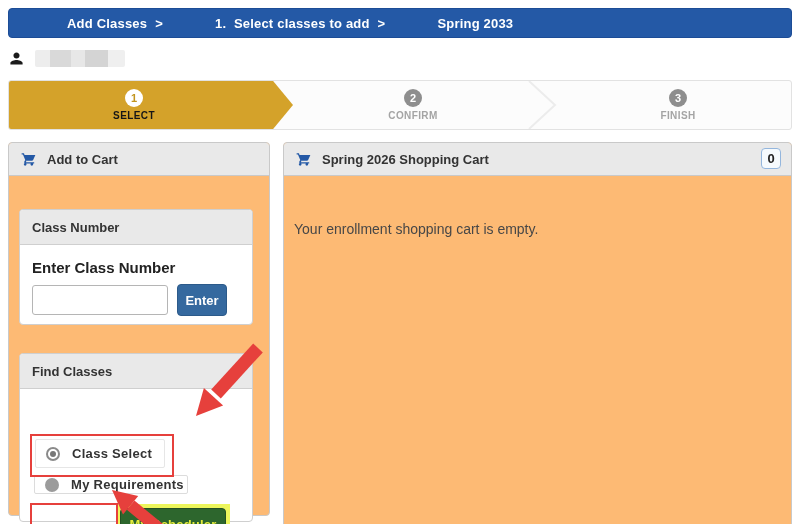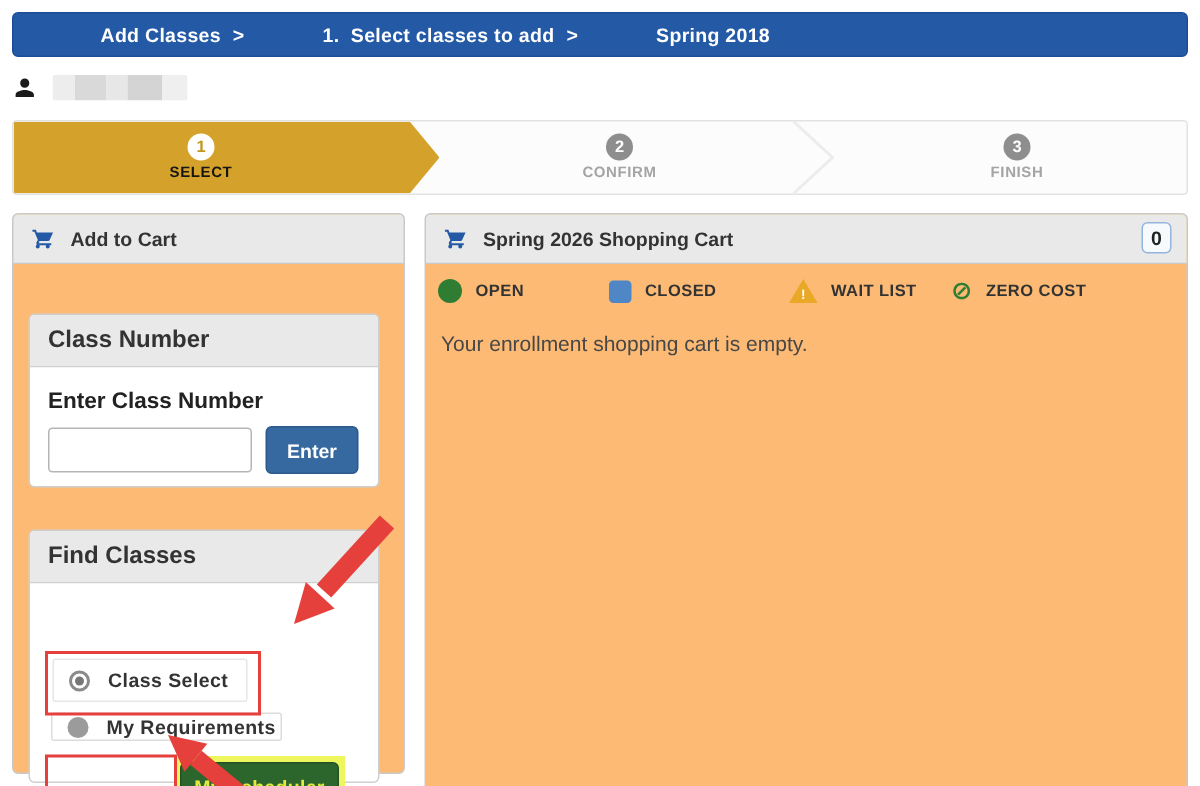--- a/index.html
+++ b/index.html
@@ -40,31 +40,31 @@
                 display:flex;align-items:center;padding-left:11px;gap:10px;}
   .panel-header .title{font-size:13px;font-weight:bold;color:#333;}
   .cart-svg{width:17px;height:16px;fill:#2459a6;flex:0 0 auto;}
 
   .left-panel{left:8px;top:142px;width:262px;height:374px;}
   .right-panel{left:283px;top:142px;width:509px;height:392px;}
 
   
   .subbox{position:absolute;left:10px;width:234px;background:#fff;border:1px solid #cfcfcf;border-radius:4px;box-sizing:border-box;}
   .subbox-header{height:34px;background:#e9e9e9;border-bottom:1px solid #cfcfcf;border-radius:3px 3px 0 0;
-                 display:flex;align-items:center;padding-left:12px;font-size:16px;font-weight:bold;color:#333;}
+                 display:flex;align-items:center;padding-left:12px;font-size:13px;font-weight:bold;color:#333;}
   .box-class-number{top:66px;height:116px;}
   .box-find-classes{top:194px;height:169px;margin-top:16px;}
 
   .cn-body{padding:10px 12px 0 12px;}
   .cn-label{font-size:15px;font-weight:bold;color:#222;margin:4px 0 8px 0;}
   .cn-row{display:flex;align-items:center;}
   .cn-input{width:122px;height:28px;border:1px solid #b5b5b5;border-radius:3px;font-size:13px;padding:0 6px;box-sizing:content-box;}
   .btn-blue{background:#35699f;color:#fff;font-weight:bold;font-size:13px;border:1px solid #2c5a8a;border-radius:4px;
             height:32px;display:flex;align-items:center;justify-content:center;cursor:pointer;font-family:"Liberation Sans",sans-serif;}
-  .cn-enter{margin-left:9px;width:62px;}
+  .cn-enter{margin-left:9px;width:50px;}
 
   .fc-body{position:relative;height:133px;}
   .opt-row{position:absolute;background:#fff;border:1px solid #dcdcdc;border-radius:2px;display:flex;align-items:center;
            gap:12px;padding-left:10px;box-sizing:border-box;cursor:pointer;}
   .opt-row .opt-label{font-size:13px;font-weight:bold;color:#333;letter-spacing:.3px;}
   .opt-class-search{left:15px;top:50px;width:130px;height:29px;border-color:#e6e6e6;}
   .opt-my-req{left:14px;top:86px;width:154px;height:19px;}
   .radio{width:14px;height:14px;border-radius:50%;flex:0 0 auto;}
   .radio.sel{border:2px solid #8a8a8a;background:#fff;position:relative;box-sizing:border-box;}
   .radio.sel::after{content:"";position:absolute;left:2px;top:2px;width:6px;height:6px;border-radius:50%;background:#777;}
@@ -99,21 +99,21 @@
 </head>
 <body>
 
 <div class="stage">
 
   <div class="topbar">
     <span class="crumb">Add Classes</span>
     <span class="sep">&gt;</span>
     <span class="crumb">1.  Select classes to add</span>
     <span class="sep">&gt;</span>
-    <span class="crumb">Spring 2018</span>
+    <span class="crumb">Spring 2033</span>
   </div>
 
   <div class="user-row">
     <svg viewBox="0 0 24 24">
         <path d="M12 12c2.4 0 4.3-1.9 4.3-4.3S14.4 3.4 12 3.4 7.7 5.3 7.7 7.7 9.6 12 12 12zm0 2.1c-2.9 0-8.6 1.5-8.6 4.3v2.2h17.2v-2.2c0-2.8-5.7-4.3-8.6-4.3z"></path>
       </svg>
     <span class="redacted">
       <i style="width:15px;background:#ededed"></i>
         <i style="width:21px;background:#d9d9d9"></i>
         <i style="width:14px;background:#e7e7e7"></i>
@@ -182,40 +182,20 @@
 
   <div class="panel right-panel">
     <div class="panel-header" style="position:relative;">
       <svg class="cart-svg" viewBox="0 0 24 24">
           <path d="M7 18c-1.1 0-2 .9-2 2s.9 2 2 2 2-.9 2-2-.9-2-2-2zm10 0c-1.1 0-2 .9-2 2s.9 2 2 2 2-.9 2-2-.9-2-2-2zM7.2 14.5h9.9c.8 0 1.5-.4 1.8-1.1L22.3 6H6.1l-.9-2.7H1.7v2h2l3.4 8.2-1.3 2.3c-.7 1.3.2 3 1.7 3h13v-2H7.9l1-1.8z"></path>
         </svg>
       <span class="title">Spring 2026 Shopping Cart</span>
       <span class="badge">0</span>
     </div>
 
-    <div class="legend">
-      <div class="legend-item" style="left:8px;">
-        <span class="ic-open"></span>
-        <span class="legend-label">OPEN</span>
-      </div>
-      <div class="legend-item" style="left:122px;">
-        <span class="ic-closed"></span>
-        <span class="legend-label">CLOSED</span>
-      </div>
-      <div class="legend-item" style="left:242px;">
-        <span class="ic-wait">
-            <span>!</span>
-          </span>
-        <span class="legend-label">WAIT LIST</span>
-      </div>
-      <div class="legend-item" style="left:350px;">
-        <span class="ic-zero">⊘</span>
-        <span class="legend-label">ZERO COST</span>
-      </div>
-    </div>
 
     <div class="empty-msg">Your enrollment shopping cart is empty.</div>
   </div>
 
   <svg class="anno-arrow" style="left:180px;top:340px;" width="95" height="92">
     <line x1="78" y1="8" x2="36" y2="54" stroke="#e6403c" stroke-width="13"></line>
     <polygon points="16,76 23.9,48 43.1,65.6" fill="#e6403c"></polygon>
   </svg>
   <svg class="anno-arrow" style="left:95px;top:478px;" width="100" height="46">
     <line x1="78" y1="62" x2="35.6" y2="27.2" stroke="#e6403c" stroke-width="12"></line>

